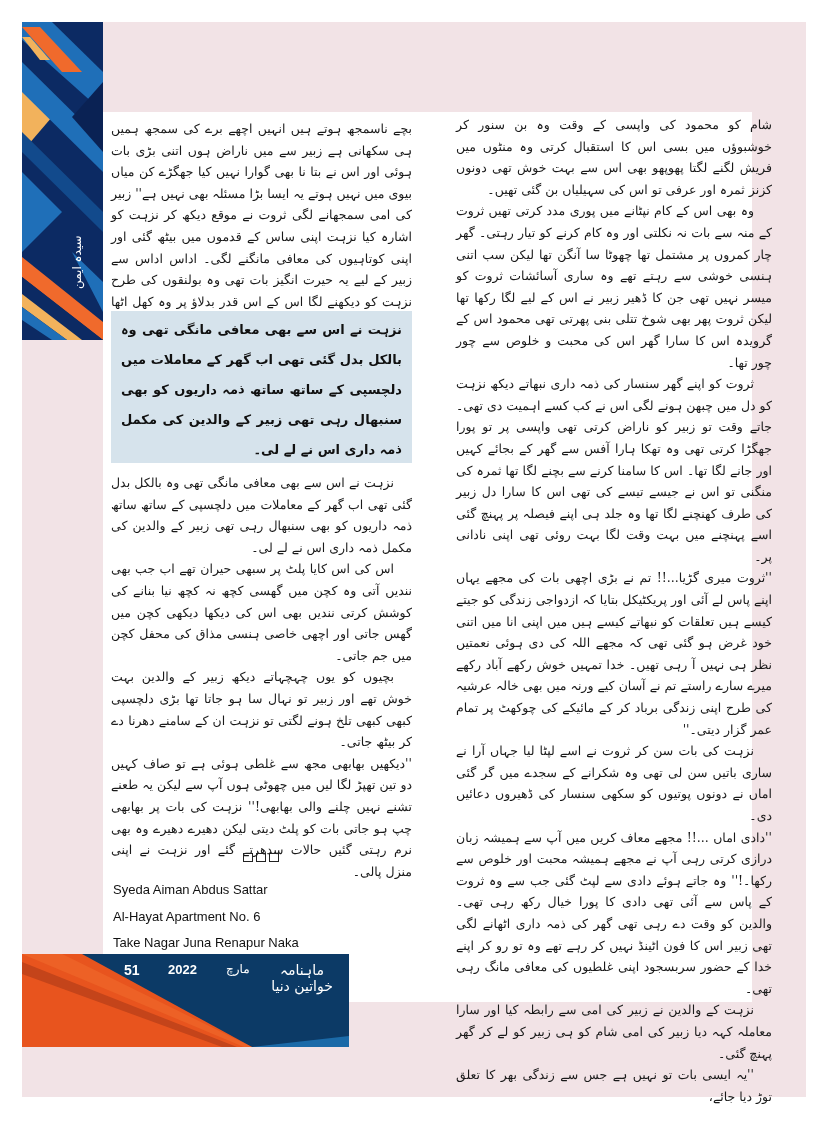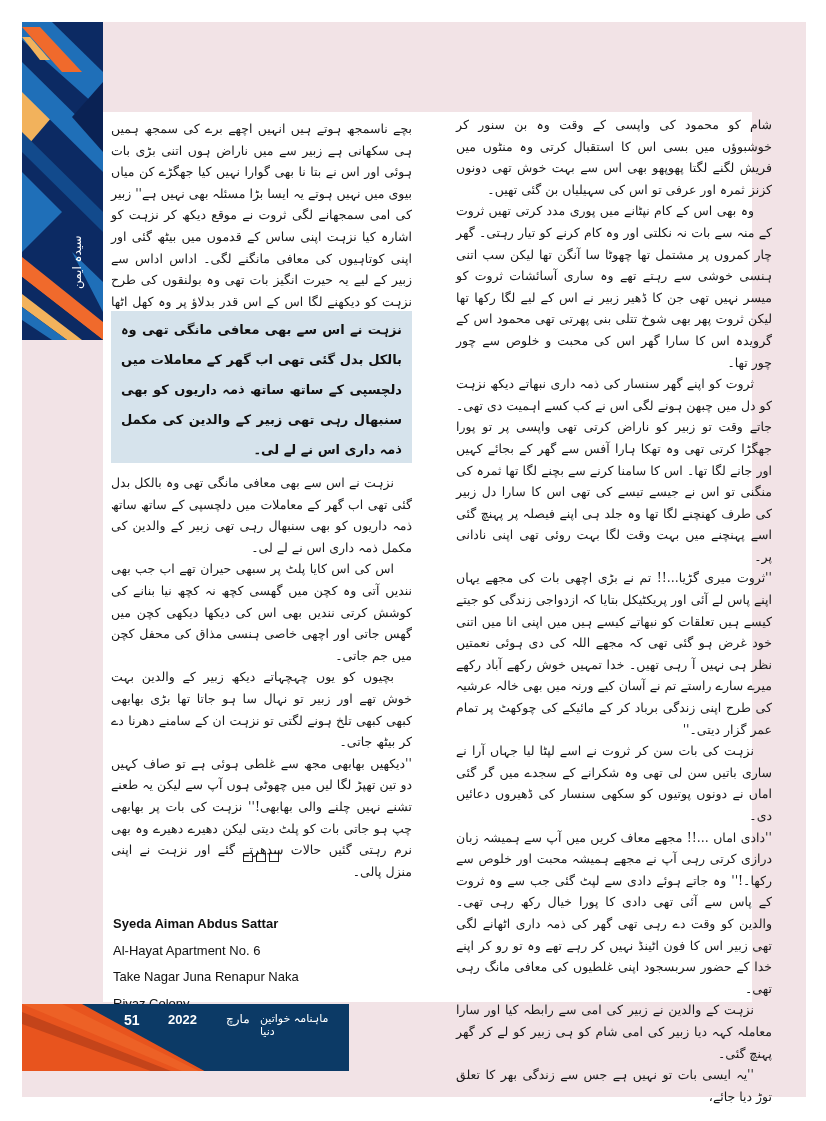--- a/index.html
+++ b/index.html
@@ -20,28 +20,28 @@
   .col-right { left:432px; top:114px; width:316px;margin-left:24px; }
   .quote { position:absolute; left:111px; top:311px; width:301px; height:152px; background:#d6e3ec;
            direction:rtl; box-sizing:border-box; padding:4px 10px; font-family:"DejaVu Sans", sans-serif;
            font-weight:bold; font-size:13px; line-height:30px; color:#111; text-align:justify; text-align-last:right; }
   .col-left2 { left:111px; top:472px; width:301px; }
   .separator { position:absolute; left:231px; top:853px; width:60px; height:14px; display:flex; gap:3px; justify-content:center; }
   .separator span { width:10px; height:9px; border:1.5px solid #222; box-sizing:border-box; display:inline-block; }
   .address { position:absolute; left:113px; top:877px; width:300px; font-family:"Liberation Sans", sans-serif;
              font-size:13px; line-height:26.5px; color:#111; }
   .address div { white-space:nowrap; }
-  .address .name { font-weight:bold;margin-top:34px; }
-  .footer { position:absolute; left:22px; top:1004px; width:327px; height:67px; overflow:hidden; background:#8b5cf6; }
+  .address .name { font-weight:normal; }
+  .footer { position:absolute; left:22px; top:954px; width:327px; height:93px; overflow:hidden; background:#8b5cf6; }
   .footer svg { position:absolute; left:0; top:0; }
   .footer-text { position:absolute; left:0; top:8px; width:327px; height:24px; color:#fff; }
   .page-num { position:absolute; left:102px; top:0; font-family:"Liberation Sans", sans-serif; font-weight:bold; font-size:14px; }
   .year { position:absolute; left:146px; top:0; font-family:"Liberation Sans", sans-serif; font-weight:bold; font-size:13px; }
   .month { position:absolute; left:204px; top:0; font-family:Liberation Serif, serif; font-size:12px; direction:rtl; }
-  .mag { position:absolute; left:238px; top:0; width:84px; font-family:"DejaVu Sans", sans-serif; font-size:11px; direction:rtl; text-align:left; }
+  .mag { position:absolute; left:238px; top:0; width:84px; font-family:"DejaVu Sans", sans-serif; font-size:14px; direction:rtl; text-align:center; }
 </style>
 </head>
 <body>
 
 <div class="page"></div>
 
 <div class="deco">
   <svg width="81" height="318" viewBox="0 0 81 318">
     <rect width="81" height="318" fill="#0c2a63"></rect>
     <polygon points="-20,0 30,0 81,50 81,90" fill="#1f6fb8"></polygon>
@@ -65,21 +65,21 @@
 
 <div class="col col-left">
   <p>بچے ناسمجھ ہوتے ہیں انہیں اچھے برے کی سمجھ ہمیں ہی سکھانی ہے زبیر سے میں ناراض ہوں اتنی بڑی بات ہوئی اور اس نے بتا نا بھی گوارا نہیں کیا جھگڑے کن میاں بیوی میں نہیں ہوتے یہ ایسا بڑا مسئلہ بھی نہیں ہے'' زبیر کی امی سمجھانے لگی ثروت نے موقع دیکھ کر نزہت کو اشارہ کیا نزہت اپنی ساس کے قدموں میں بیٹھ گئی اور اپنی کوتاہیوں کی معافی مانگنے لگی۔ اداس اداس سے زبیر کے لیے یہ حیرت انگیز بات تھی وہ بولنقوں کی طرح نزہت کو دیکھنے لگا اس کے اس قدر بدلاؤ پر وہ کھل اٹھا تھا۔</p>
 </div>
 
 <div class="quote">نزہت نے اس سے بھی معافی مانگی تھی وہ بالکل بدل گئی تھی اب گھر کے معاملات میں دلچسپی کے ساتھ ساتھ ذمہ داریوں کو بھی سنبھال رہی تھی زبیر کے والدین کی مکمل ذمہ داری اس نے لے لی۔</div>
 
 <div class="col col-left2">
   <p class="indent">نزہت نے اس سے بھی معافی مانگی تھی وہ بالکل بدل گئی تھی اب گھر کے معاملات میں دلچسپی کے ساتھ ساتھ ذمہ داریوں کو بھی سنبھال رہی تھی زبیر کے والدین کی مکمل ذمہ داری اس نے لے لی۔</p>
   <p class="indent">اس کی اس کایا پلٹ پر سبھی حیران تھے اب جب بھی نندیں آتی وہ کچن میں گھسی کچھ نہ کچھ نیا بنانے کی کوشش کرتی نندیں بھی اس کی دیکھا دیکھی کچن میں گھس جاتی اور اچھی خاصی ہنسی مذاق کی محفل کچن میں جم جاتی۔</p>
-  <p class="indent">بچیوں کو یوں چہچہاتے دیکھ زبیر کے والدین بہت خوش تھے اور زبیر تو نہال سا ہو جاتا تھا بڑی بھابھی کبھی کبھی تلخ ہونے لگتی تو نزہت ان کے سامنے دھرنا دے کر بیٹھ جاتی۔</p>
+  <p class="indent">بچیوں کو یوں چہچہاتے دیکھ زبیر کے والدین بہت خوش تھے اور زبیر تو نہال سا ہو جاتا تھا بڑی دلچسپی کبھی کبھی تلخ ہونے لگتی تو نزہت ان کے سامنے دھرنا دے کر بیٹھ جاتی۔</p>
   <p>''دیکھیں بھابھی مجھ سے غلطی ہوئی ہے تو صاف کہیں دو تین تھپڑ لگا لیں میں چھوٹی ہوں آپ سے لیکن یہ طعنے تشنے نہیں چلنے والی بھابھی!'' نزہت کی بات پر بھابھی چپ ہو جاتی بات کو پلٹ دیتی لیکن دھیرے دھیرے وہ بھی نرم رہتی گئیں حالات سدھرتے گئے اور نزہت نے اپنی منزل پالی۔</p>
 </div>
 
 <div class="separator">
   <span></span>
   <span></span>
   <span></span>
 </div>
 
 <div class="address">

